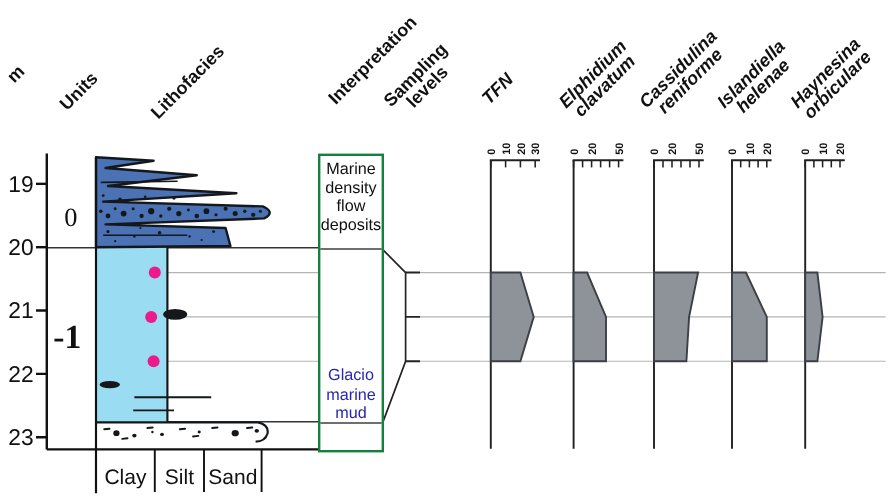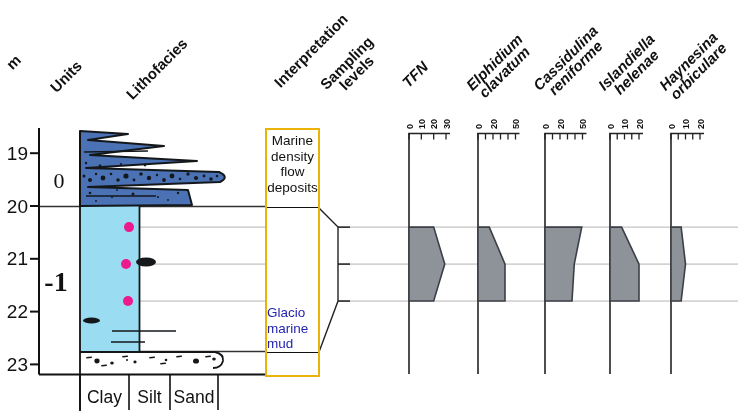--- a/index.html
+++ b/index.html
@@ -5,25 +5,25 @@
   html,body{margin:0;padding:0;background:#fff;}
   .fig{position:relative;width:745px;height:416px;background:#fff;
        font-family:"Liberation Sans",sans-serif;color:#111;overflow:hidden;}
   .fig svg{position:absolute;left:0;top:0;}
   .fig svg text{font-family:"Liberation Sans",sans-serif;fill:#111;}
   .rot{position:absolute;transform:rotate(-45deg);transform-origin:0 0;
        font-weight:bold;font-size:15px;line-height:14px;white-space:pre-line;
        text-align:center;}
   .species{font-style:italic;}
   .interp-box{position:absolute;left:265px;top:128px;width:55px;height:249px;
-       border:2px solid #eab308;background:#fff;box-sizing:border-box;z-index:3;}
+       border:2px solid #15803d;background:#fff;box-sizing:border-box;z-index:3;}
   .interp-divider{position:absolute;left:0;right:0;height:0;border-top:1.5px solid #111;}
   .interp-upper{position:absolute;top:3px;left:0;right:0;text-align:center;
        font-size:13.5px;line-height:15.5px;white-space:pre-line;}
-  .interp-lower{position:absolute;top:175px;left:0;right:0;
+  .interp-lower{position:absolute;top:175px;left:0;right:0;text-align:center;
        font-size:13.5px;line-height:15.5px;white-space:pre-line;color:#2525b0;}
   .unit-label{position:absolute;font-family:"Liberation Serif",serif;text-align:center;}
   .unit-0{left:49px;top:168px;width:20px;font-size:22px;}
   .unit-m1{left:40px;top:266px;width:32px;font-size:28px;font-weight:bold;}
 </style>
 </head>
 <body>
 
 <div class="fig">
 

